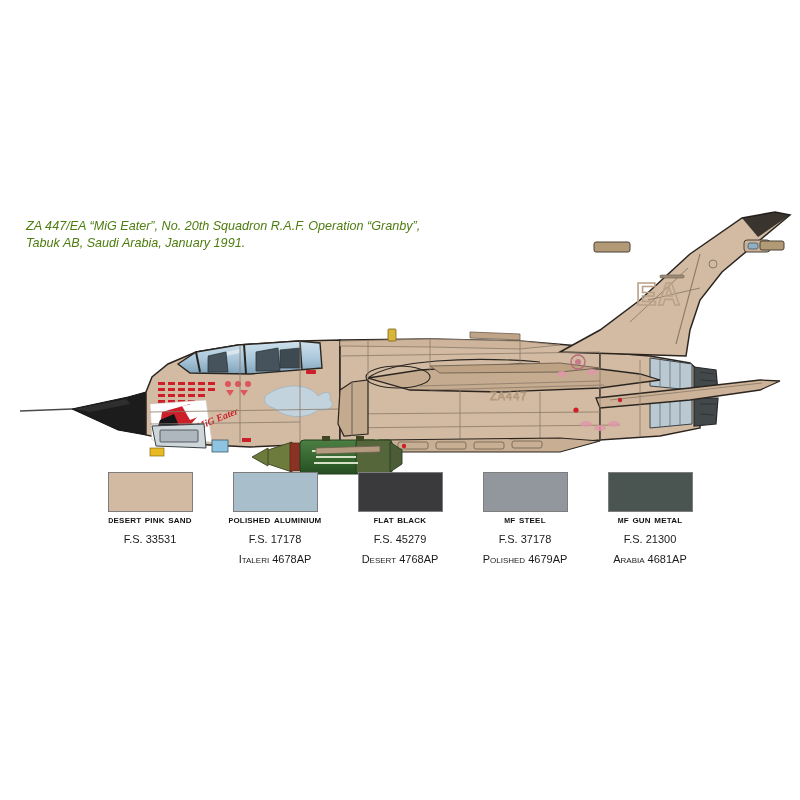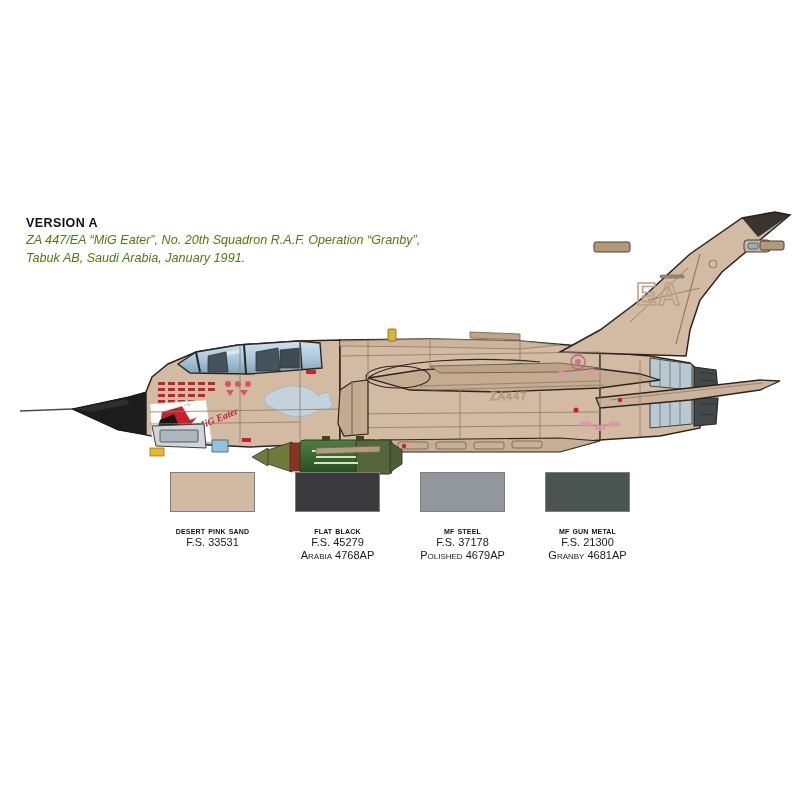--- a/index.html
+++ b/index.html
@@ -29,29 +29,29 @@
   .swatch-row{
     position:absolute;left:0;top:472px;width:800px;
     display:flex;justify-content:center;align-items:flex-start;
   }
   .swatch{width:125px;display:flex;flex-direction:column;align-items:center;}
   .swatch-chip{
     width:85px;height:40px;border:1px solid #7d7d7d;
     box-sizing:border-box;
   }
   .swatch-name{
-    margin-top:13px;
-    font-family:"Liberation Sans", sans-serif;
-    font-weight:bold;font-size:10px;color:#111;
+    margin-top:1px;
+    font-family:"Liberation Sans", sans-serif;
+    font-weight:bold;font-size:12px;color:#111;
     font-variant:small-caps;text-transform:lowercase;
     letter-spacing:.2px;white-space:nowrap;line-height:1.1;
   }
   .swatch-name::first-letter{font-size:9.5px;}
   .swatch-fs,.swatch-it{
-    margin-top:0;
+    margin-top:7px;
     font-family:"Liberation Sans", sans-serif;
     font-size:11px;color:#1a1a1a;white-space:nowrap;line-height:1.15;
   }
   .swatch-it{font-variant:small-caps;}
   .swatch-it.empty{visibility:hidden;}
 </style>
 </head>
 <body style="background: rgb(255, 255, 255);">
 
 <div id="sheet">
@@ -245,50 +245,55 @@
         </g>
         <rect x="322" y="436" width="8" height="5" fill="#3d4522"></rect>
         <rect x="356" y="436" width="8" height="5" fill="#3d4522"></rect>
       </g>
 
       <path d="M316 448 L380 446 L380 452 L316 454 Z" fill="#b49b80" stroke="#6d5f51" stroke-width=".8"></path>
     </g>
   </svg>
 
   <div class="version-block">
-    <div class="version-title">VERSION A</div>
     <div class="version-desc">ZA 447/EA “MiG Eater”, No. 20th Squadron R.A.F. Operation “Granby”,
 Tabuk AB, Saudi Arabia, January 1991.</div>
   </div>
 
   <div class="swatch-row">
 
     <div class="swatch">
       <div class="swatch-chip" style="background-color: rgb(210, 185, 161);"></div>
       <div class="swatch-name">Desert Pink Sand</div>
       <div class="swatch-fs">F.S. 33531</div>
       <div class="swatch-it empty"></div>
     </div>
 
+    <div class="swatch">
+      <div class="swatch-chip" style="background-color: rgb(168, 191, 203);"></div>
+      <div class="swatch-name">Polished Aluminium</div>
+      <div class="swatch-fs">F.S. 17178</div>
+      <div class="swatch-it">Italeri 4678AP</div>
+    </div>
 
     <div class="swatch">
       <div class="swatch-chip" style="background-color: rgb(58, 58, 60);"></div>
       <div class="swatch-name">Flat Black</div>
       <div class="swatch-fs">F.S. 45279</div>
-      <div class="swatch-it">Arabia 4768AP</div>
+      <div class="swatch-it">Desert 4768AP</div>
     </div>
 
     <div class="swatch">
       <div class="swatch-chip" style="background-color: rgb(145, 151, 156);"></div>
       <div class="swatch-name">MF Steel</div>
       <div class="swatch-fs">F.S. 37178</div>
       <div class="swatch-it">Polished 4679AP</div>
     </div>
 
     <div class="swatch">
       <div class="swatch-chip" style="background-color: rgb(74, 84, 80);"></div>
       <div class="swatch-name">MF Gun Metal</div>
       <div class="swatch-fs">F.S. 21300</div>
-      <div class="swatch-it">Granby 4681AP</div>
+      <div class="swatch-it">Arabia 4681AP</div>
     </div>
 
   </div>
 </div>
 
 </body></html>

